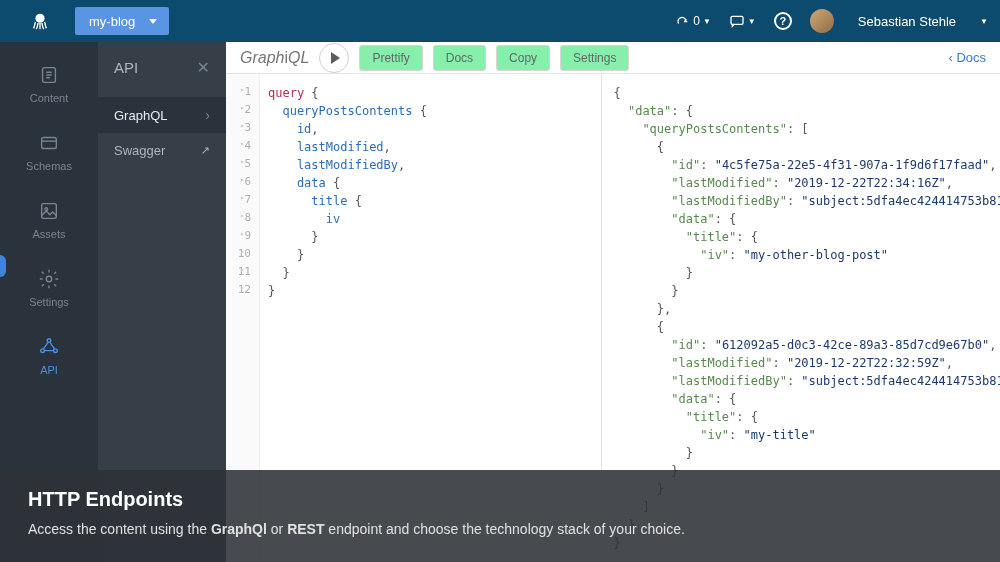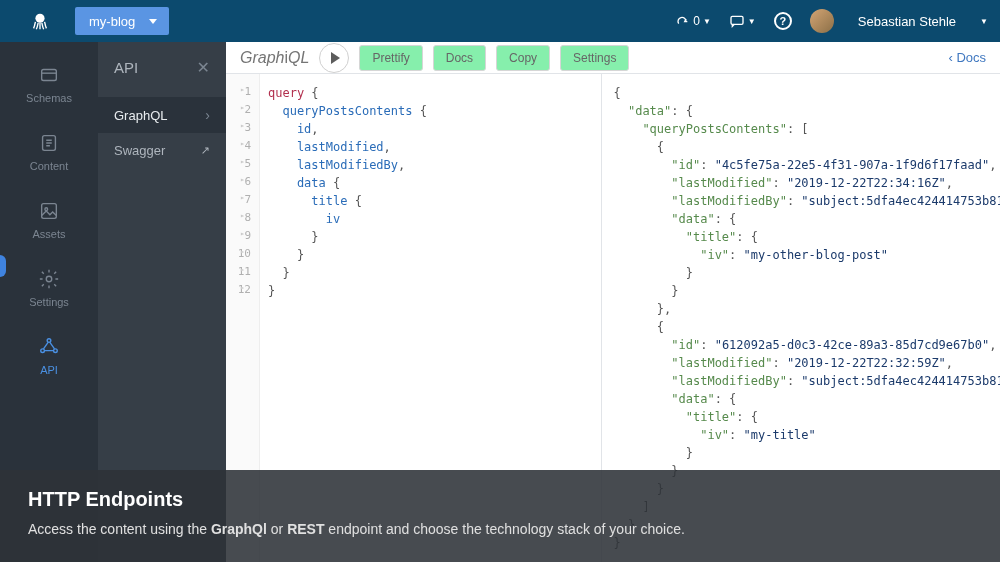--- a/index.html
+++ b/index.html
@@ -101,31 +101,31 @@
   </div>
 </div>
 
 <div class="blue-dot"></div>
 
 <div class="main-area">
 
   <div class="nav-rail">
     <div class="nav-item">
       <svg class="nav-icon" viewBox="0 0 24 24">
+          <rect x="5" y="4" width="14" height="16" rx="2"></rect>
+          <path d="M9 9h6M9 12h6M9 15h4"></path>
+        </svg>
+      <span>Content</span>
+    </div>
+    <div class="nav-item">
+      <svg class="nav-icon" viewBox="0 0 24 24">
           <rect x="4" y="6" width="16" height="12" rx="2"></rect>
           <path d="M4 10h16"></path>
         </svg>
       <span>Schemas</span>
-    </div>
-    <div class="nav-item">
-      <svg class="nav-icon" viewBox="0 0 24 24">
-          <rect x="5" y="4" width="14" height="16" rx="2"></rect>
-          <path d="M9 9h6M9 12h6M9 15h4"></path>
-        </svg>
-      <span>Content</span>
     </div>
     <div class="nav-item">
       <svg class="nav-icon" viewBox="0 0 24 24">
           <rect x="4" y="4" width="16" height="16" rx="2"></rect>
           <circle cx="9" cy="10" r="1.5"></circle>
           <path d="M4 17l5-5 4 4 3-3 4 4"></path>
         </svg>
       <span>Assets</span>
     </div>
     <div class="nav-item">

